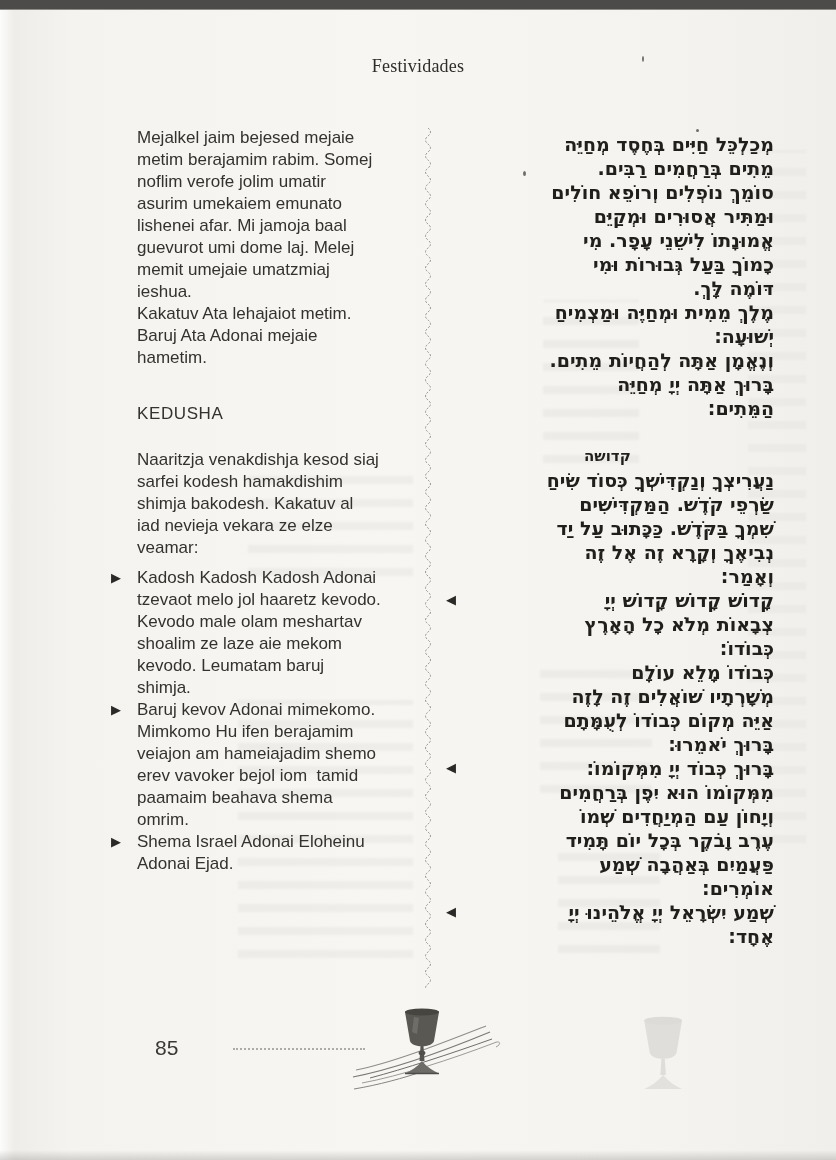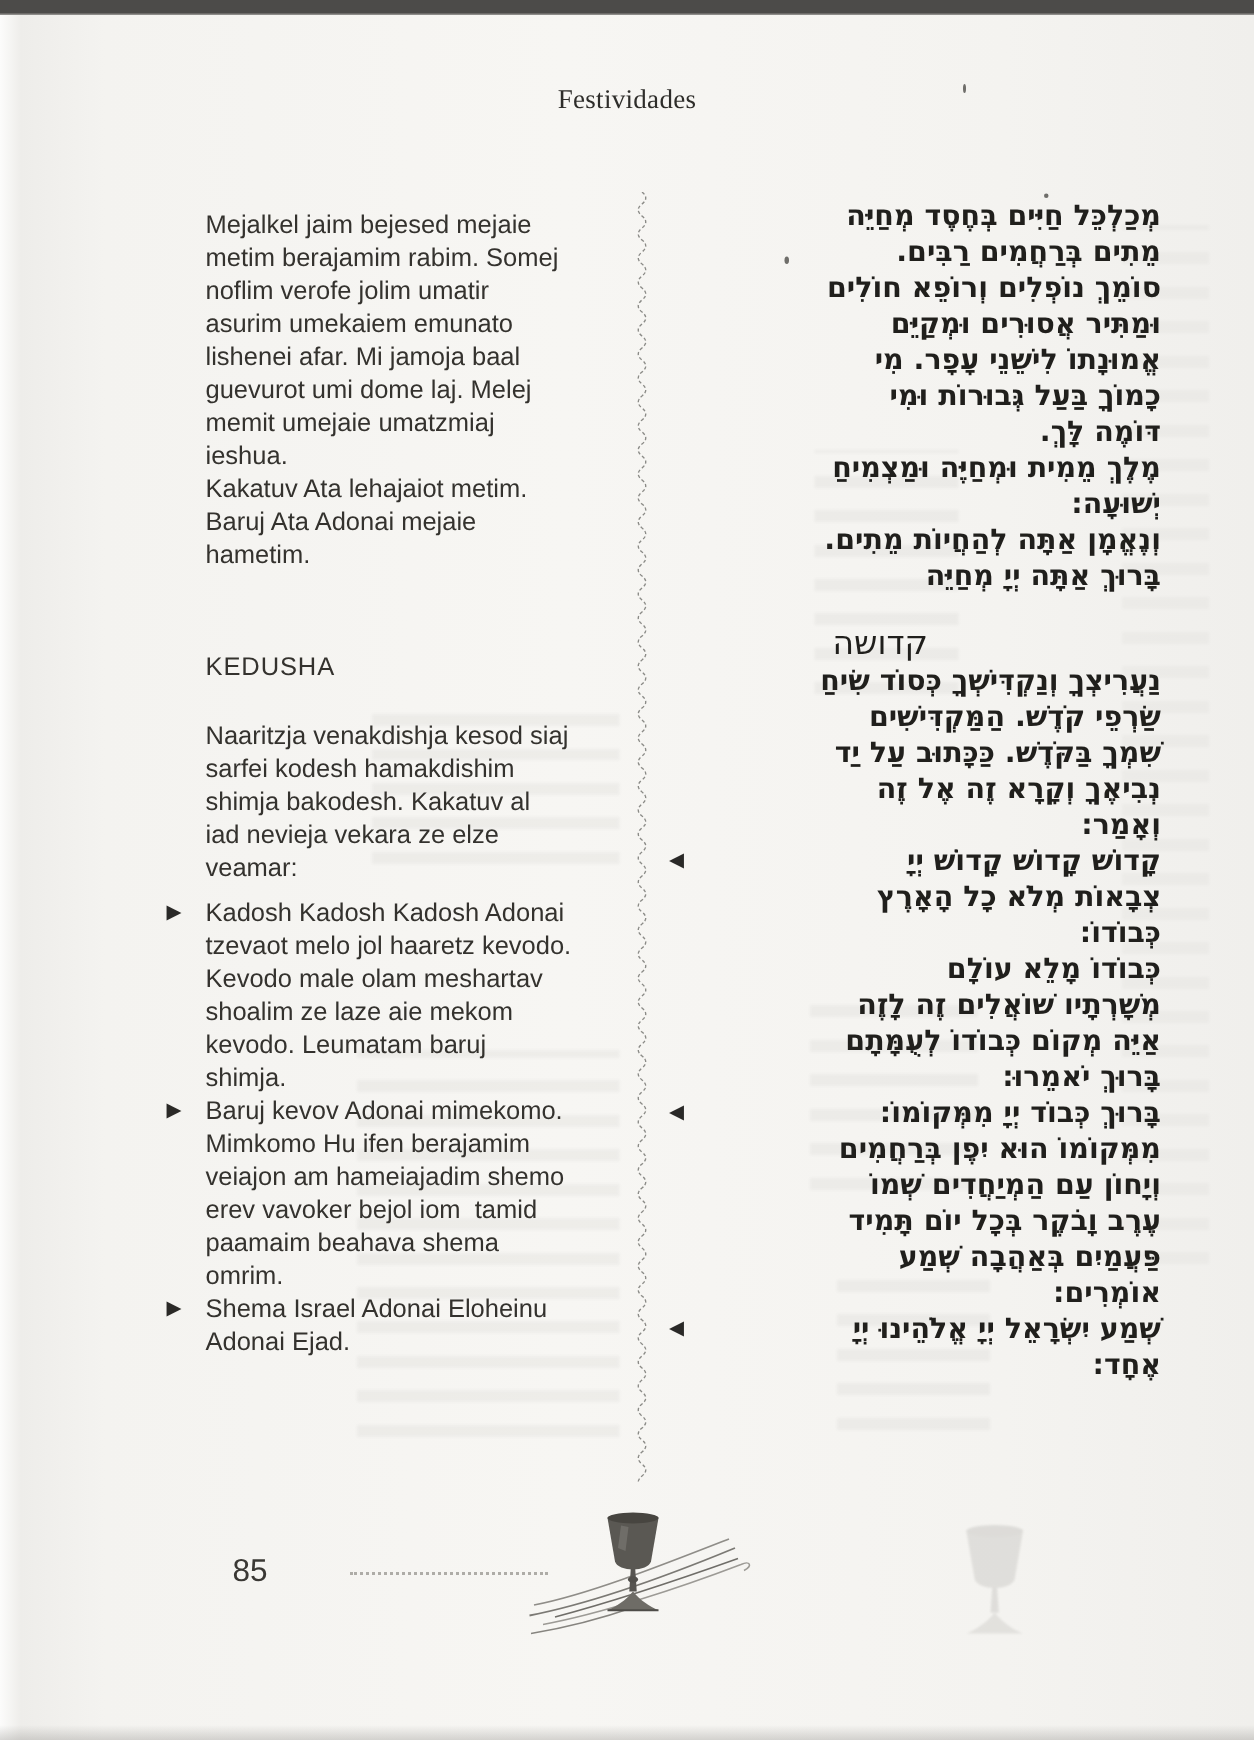--- a/index.html
+++ b/index.html
@@ -10,32 +10,32 @@
     color:#34322e;
   }
   .edge-top{position:absolute;top:0;left:0;width:836px;height:9px;background:#4c4b49;border-bottom:1px solid #8d8c89;}
   .edge-bottom{position:absolute;bottom:0;left:0;width:836px;height:10px;background:linear-gradient(180deg,rgba(120,118,114,0) 0%,rgba(120,118,114,.28) 100%);}
   .page-title{
     position:absolute;top:56px;left:0;width:836px;text-align:center;
     font-family:"Liberation Serif",serif;font-size:18px;color:#2e2d2a;letter-spacing:.2px;
   }
   .divider{position:absolute;left:421px;top:128px;}
   .col{position:absolute;}
-  #left-column{left:137px;top:139px;width:302px;font-size:17px;line-height:22px;}
+  #left-column{left:137px;top:127px;width:302px;font-size:17px;line-height:22px;}
   #left-column .line{white-space:pre;}
   #right-column{
     left:462px;top:132px;width:312px;direction:rtl;
     font-family:"DejaVu Sans",sans-serif;font-size:19px;line-height:24px;font-weight:bold;color:#201f1c;
   }
   #right-column .line{text-align:right;white-space:nowrap;}
   .block{position:relative;}
-  #left-column .heading{margin-top:53px;margin-bottom:24px;letter-spacing:.6px;}
+  #left-column .heading{margin-top:34px;margin-bottom:24px;letter-spacing:.6px;}
   #left-column .paragraph + .bullet{margin-top:8px;}
   #right-column .heading{margin-top:22px;}
-  #right-column .heading .line{text-align:right;padding-left:0;padding-right:0;margin-right:0;margin-left:35px;text-align:center;font-size:22px;font-weight:normal;}
+  #right-column .heading .line{text-align:right;padding-left:0;padding-right:0;margin-right:0;margin-left:64px;text-align:center;font-size:15px;font-weight:bold;}
   #right-column .heading{text-align:left;}
   #right-column .heading .line{display:inline-block;width:auto;}
   #right-column .heading{padding-left:58px;}
   .marker{position:absolute;top:3px;font-size:13px;line-height:16px;color:#2a2927;font-family:"DejaVu Sans",sans-serif;font-weight:normal;}
   #left-column .marker{left:-26px;}
   #right-column .marker{left:-16px;top:4px;}
   .page-number{position:absolute;left:155px;top:1036px;font-size:21px;color:#3a3834;}
   .footer-rule{position:absolute;left:233px;top:1048px;width:132px;border-top:2px dotted #aeaca7;height:0;}
   .cup{position:absolute;left:352px;top:1006px;}
   .ghost-cup{left:612px;top:1014px;opacity:.13;filter:blur(.6px);}
@@ -118,20 +118,21 @@
         <div class="line">מֵתִים בְּרַחֲמִים רַבִּים.</div>
         <div class="line">סוֹמֵךְ נוֹפְלִים וְרוֹפֵא חוֹלִים</div>
         <div class="line">וּמַתִּיר אֲסוּרִים וּמְקַיֵּם</div>
         <div class="line">אֱמוּנָתוֹ לִישֵׁנֵי עָפָר. מִי</div>
         <div class="line">כָמוֹךָ בַּעַל גְּבוּרוֹת וּמִי</div>
         <div class="line">דּוֹמֶה לָּךְ.</div>
         <div class="line">מֶלֶךְ מֵמִית וּמְחַיֶּה וּמַצְמִיחַ</div>
         <div class="line">יְשׁוּעָה:</div>
         <div class="line">וְנֶאֱמָן אַתָּה לְהַחֲיוֹת מֵתִים.</div>
         <div class="line">בָּרוּךְ אַתָּה יְיָ מְחַיֵּה</div>
+        <div class="line">הַמֵּתִים:</div>
       </div>
       <div class="block heading"><div class="line">קדושה</div></div>
       <div class="block paragraph">
         <div class="line">נַעֲרִיצְךָ וְנַקְדִּישְׁךָ כְּסוֹד שִׂיחַ</div>
         <div class="line">שַׂרְפֵי קֹדֶשׁ. הַמַּקְדִּישִׁים</div>
         <div class="line">שִׁמְךָ בַּקֹּדֶשׁ. כַּכָּתוּב עַל יַד</div>
         <div class="line">נְבִיאֶךָ וְקָרָא זֶה אֶל זֶה</div>
         <div class="line">וְאָמַר:</div>
       </div>
       <div class="block bullet">

